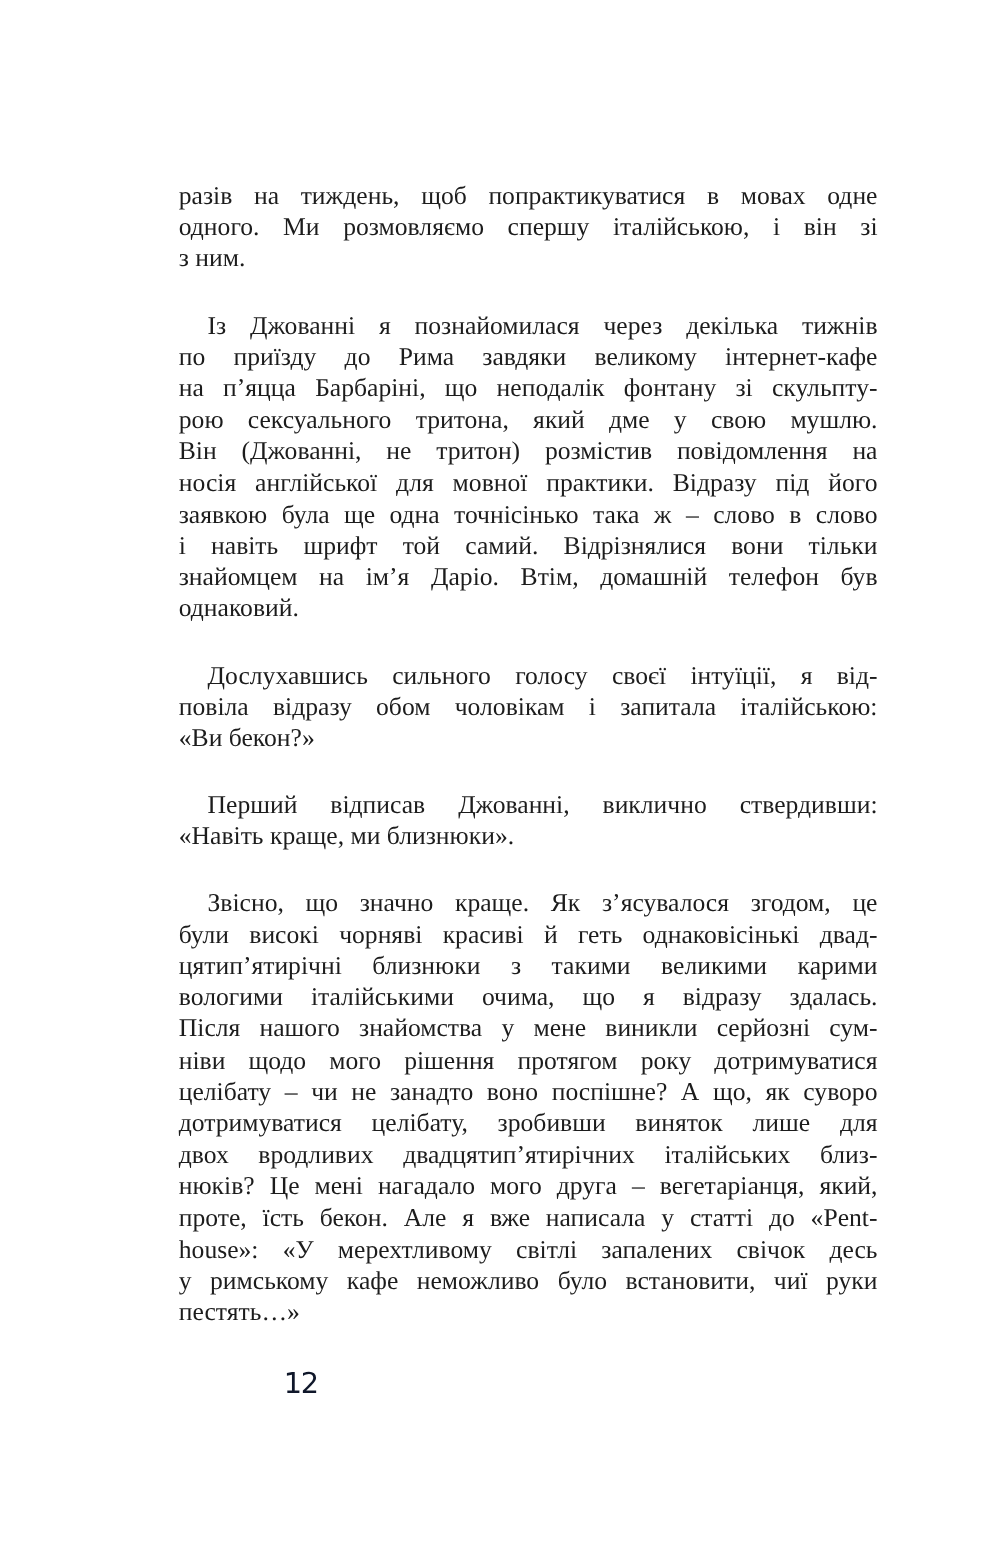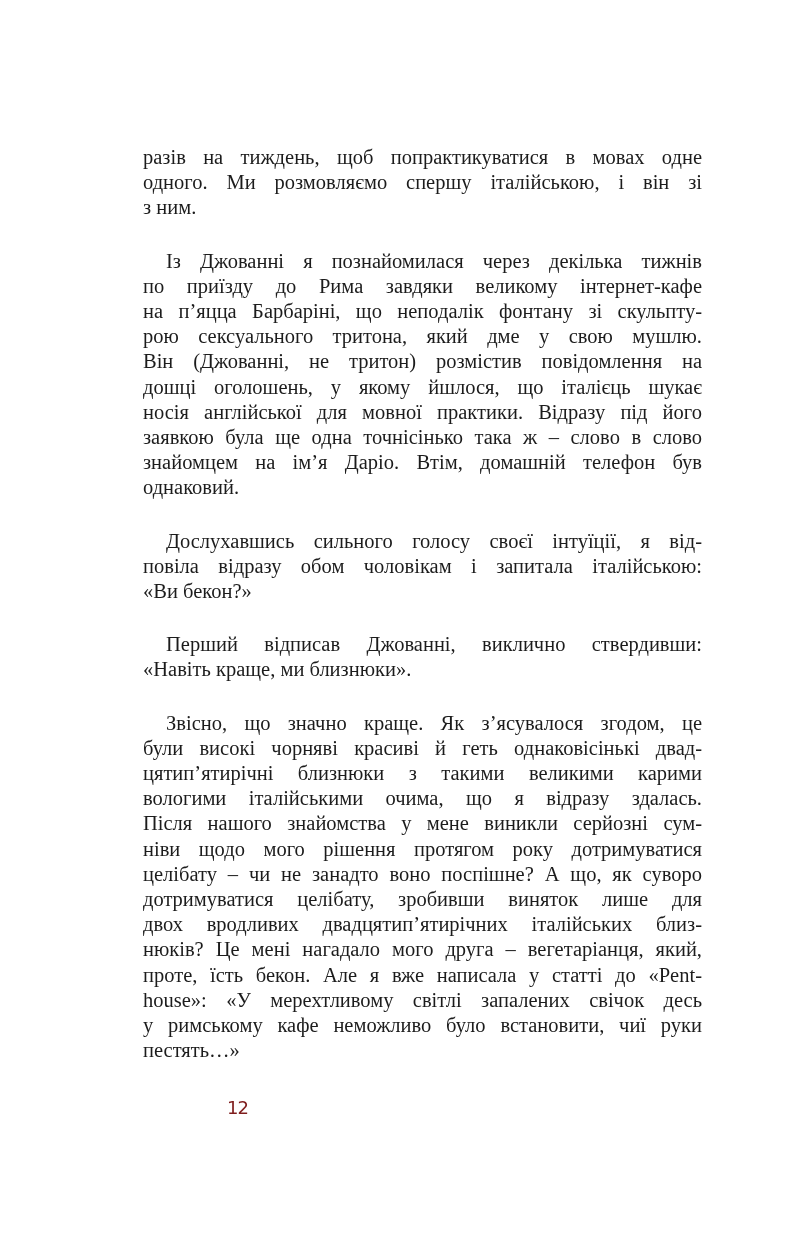--- a/index.html
+++ b/index.html
@@ -37,45 +37,45 @@
   }
   .line.indent {
     text-indent: 23px;
     margin-top: 28px;
   }
   .page-number {
     position: absolute;
     left: 227px;
     top: 1095px;
     font-family: "DejaVu Sans", "Liberation Sans", sans-serif;
-    font-size: 18px;
+    font-size: 23px;
     line-height: 25px;
     letter-spacing: -1px;
-    color: #7f1d1d;
+    color: #0f172a;
   }
 </style>
 </head>
 <body>
 
 <main class="page">
   <section class="body-text">
       <div class="para">
         <div class="line">разів на тиждень, щоб попрактикуватися в мовах одне</div>
         <div class="line">одного. Ми розмовляємо спершу італійською, і він зі</div>
         <div class="line last">з ним.</div>
       </div>
       <div class="para">
         <div class="line indent">Із Джованні я познайомилася через декілька тижнів</div>
         <div class="line">по приїзду до Рима завдяки великому інтернет-кафе</div>
         <div class="line">на п’яцца Барбаріні, що неподалік фонтану зі скульпту-</div>
         <div class="line">рою сексуального тритона, який дме у свою мушлю.</div>
         <div class="line">Він (Джованні, не тритон) розмістив повідомлення на</div>
-        <div class="line">дошці оголошень, у якому йшлося, що італієць шукає</div>
         <div class="line">носія англійської для мовної практики. Відразу під його</div>
         <div class="line">заявкою була ще одна точнісінько така ж – слово в слово</div>
+        <div class="line">і навіть шрифт той самий. Відрізнялися вони тільки</div>
         <div class="line">знайомцем на ім’я Даріо. Втім, домашній телефон був</div>
         <div class="line last">однаковий.</div>
       </div>
       <div class="para">
         <div class="line indent">Дослухавшись сильного голосу своєї інтуїції, я від-</div>
         <div class="line">повіла відразу обом чоловікам і запитала італійською:</div>
         <div class="line last">«Ви бекон?»</div>
       </div>
       <div class="para">
         <div class="line indent">Перший відписав Джованні, виклично ствердивши:</div>

